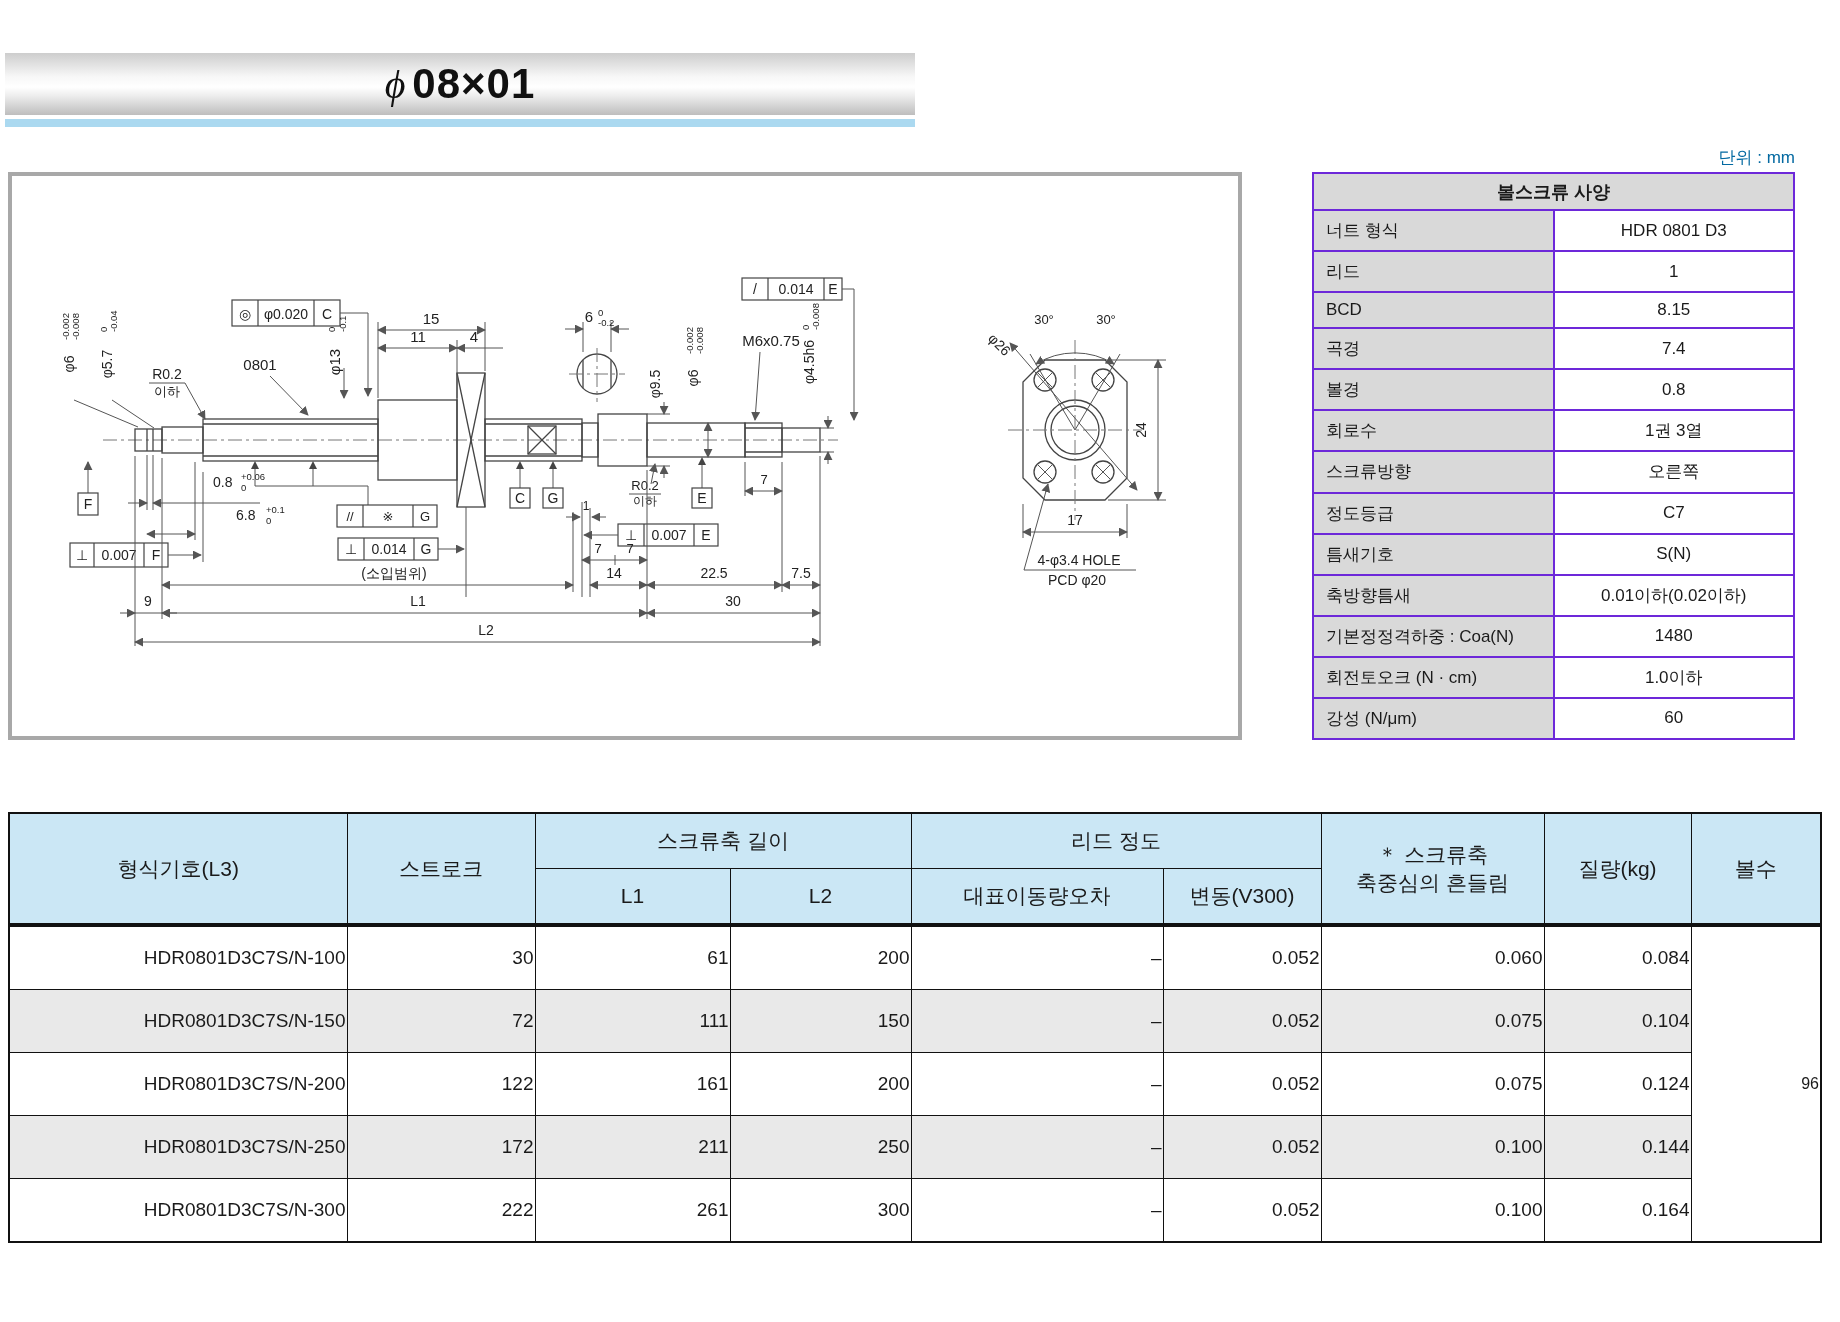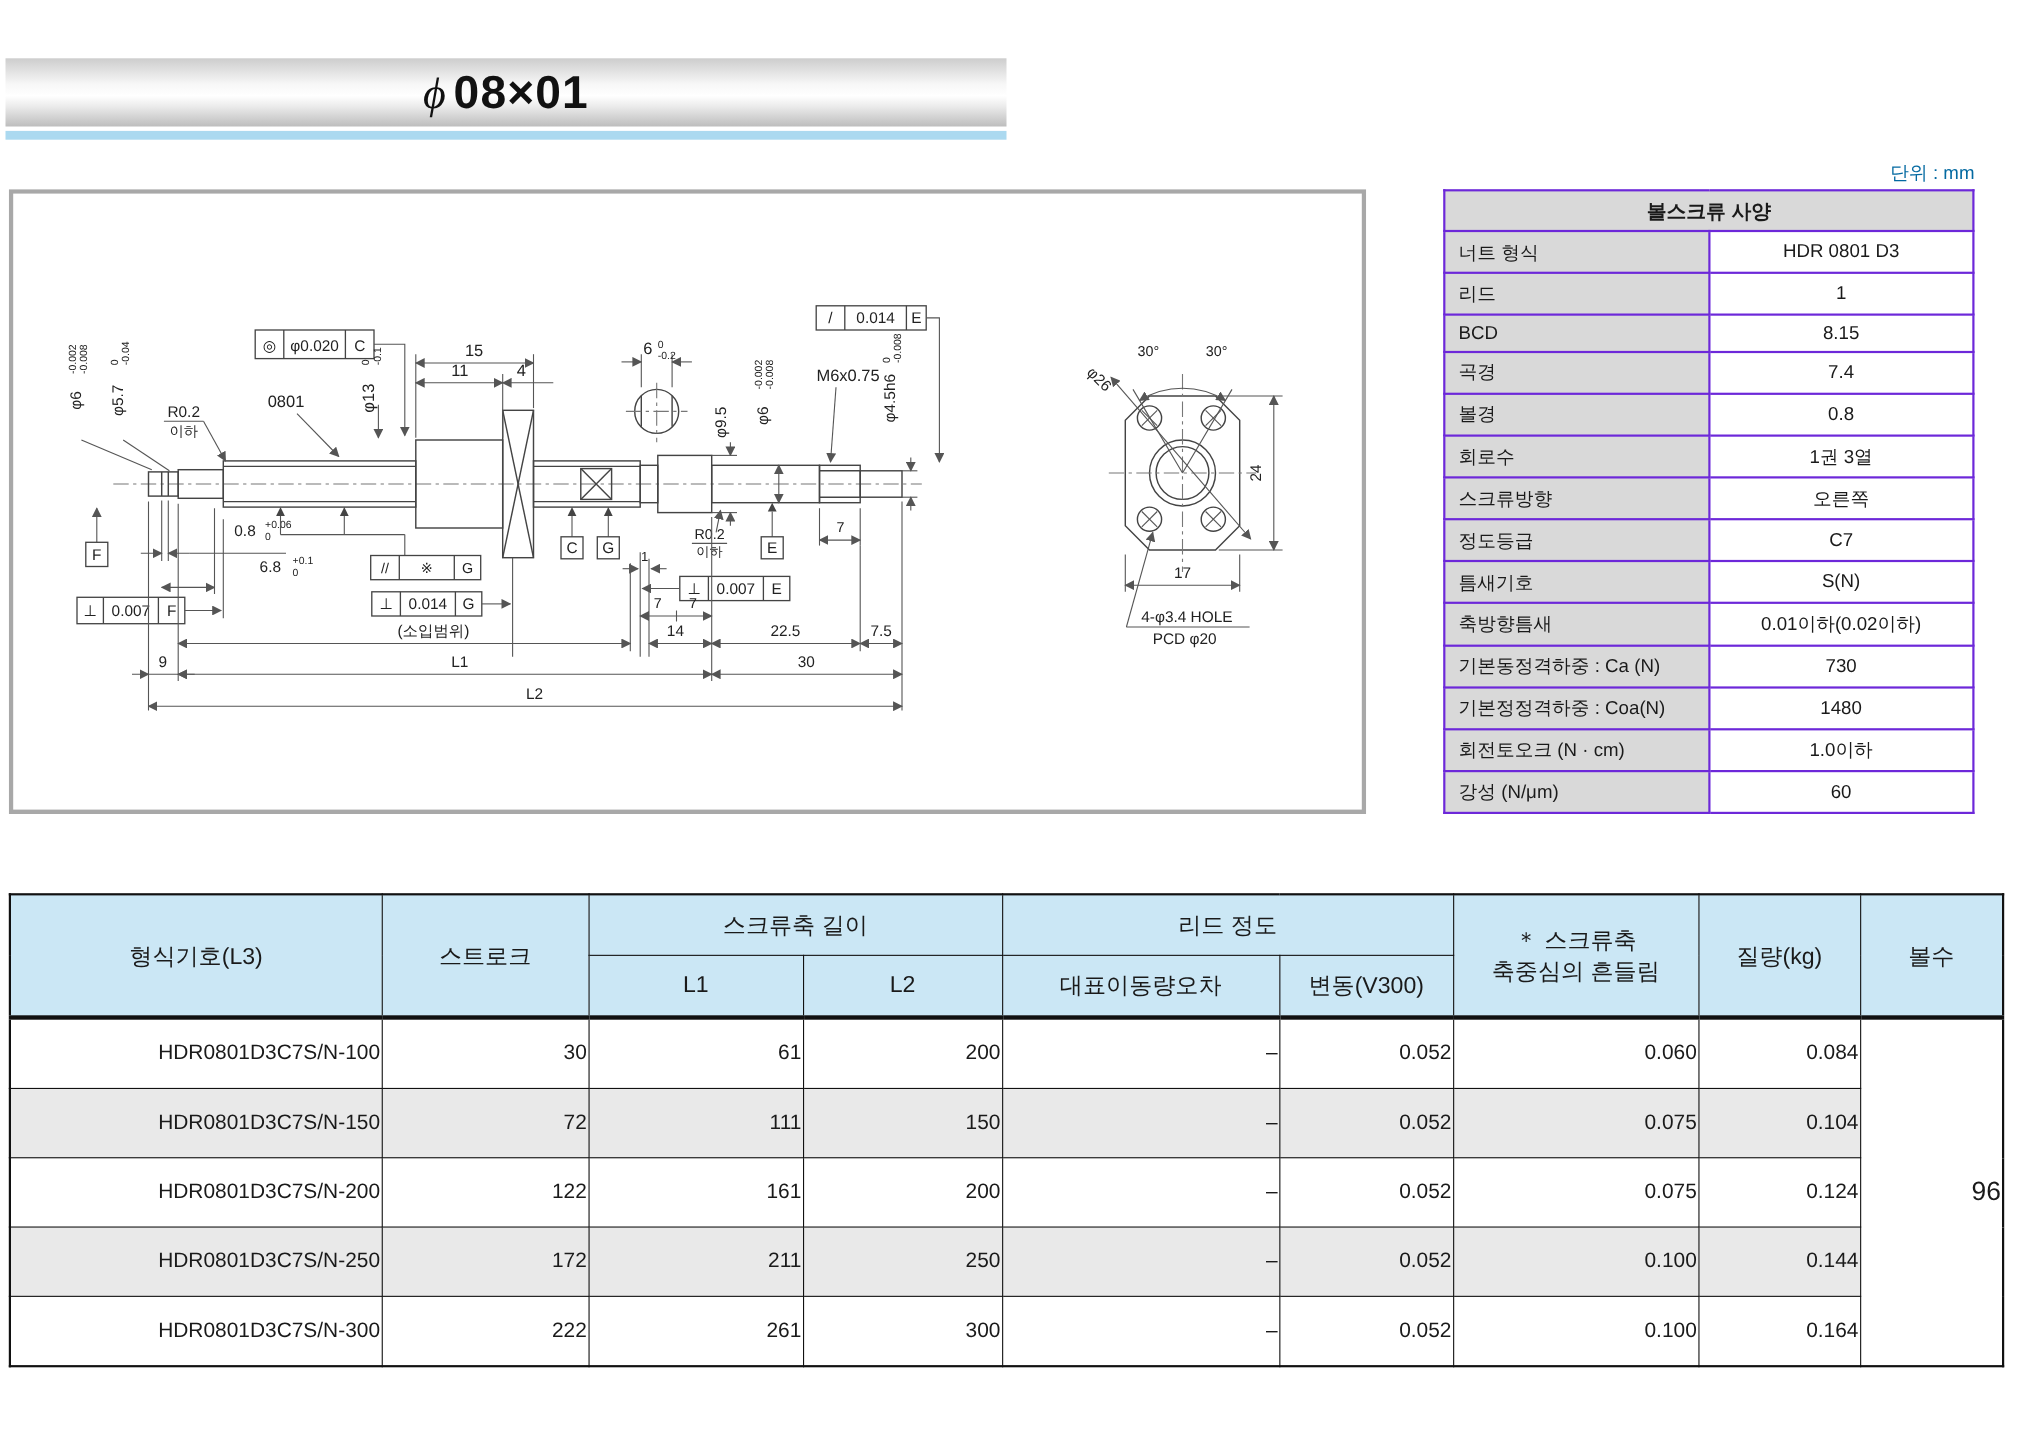--- a/index.html
+++ b/index.html
@@ -24,21 +24,21 @@
   #spec-wrap td.val{background:#ffffff;text-align:center;}
   
   #model-wrap{left:8px;top:812px;width:1812px;}
   #model-wrap table{width:1812px;border-collapse:collapse;table-layout:fixed;}
   #model-wrap th{background:#cbe7f5;font-weight:normal;font-size:21px;border:1.5px solid #111;}
   #model-wrap td{font-size:19px;text-align:right;border:1.5px solid #111;height:60px;background:#fff;}
   #model-wrap tr.hdr1 th{height:52px;}
   #model-wrap tr.hdr2 th{height:52px;border-bottom:4px solid #111;}
   #model-wrap th.rs{border-bottom:4px solid #111;}
   #model-wrap tr.stripe td{background:#e9e9e9;margin-left:38px;}
-  #model-wrap td.balls{background:#ffffff;font-size:24px;}
+  #model-wrap td.balls{background:#ffffff;font-size:16px;}
   #model-wrap table{border:2.5px solid #111;}
   
   #drawing{left:8px;top:172px;width:1234px;height:568px;}
   svg text{fill:#222;font-family:"Liberation Sans","DejaVu Sans",sans-serif;}
   .mid{text-anchor:middle;}
   .t15{font-size:15px;} .t14{font-size:14px;} .t13{font-size:13px;}
   .t12{font-size:12px;} .t9{font-size:9.5px;}
   .ln{stroke:#444;stroke-width:1.3;fill:none;}
   .lt{stroke:#555;stroke-width:1;fill:none;}
   .cl{stroke:#777;stroke-width:1;fill:none;stroke-dasharray:14 4 3 4;}
@@ -440,24 +440,20 @@
         </tr>
     <tr>
           <td class="lbl">틈새기호</td>
           <td class="val">S(N)</td>
         </tr>
     <tr>
           <td class="lbl">축방향틈새</td>
           <td class="val">0.01이하(0.02이하)</td>
         </tr>
     <tr>
-          <td class="lbl">기본동정격하중 : Ca (N)</td>
-          <td class="val">730</td>
-        </tr>
-    <tr>
           <td class="lbl">기본정정격하중 : Coa(N)</td>
           <td class="val">1480</td>
         </tr>
     <tr>
           <td class="lbl">회전토오크 (N · cm)</td>
           <td class="val">1.0이하</td>
         </tr>
     <tr>
           <td class="lbl">강성 (N/μm)</td>
           <td class="val">60</td>

